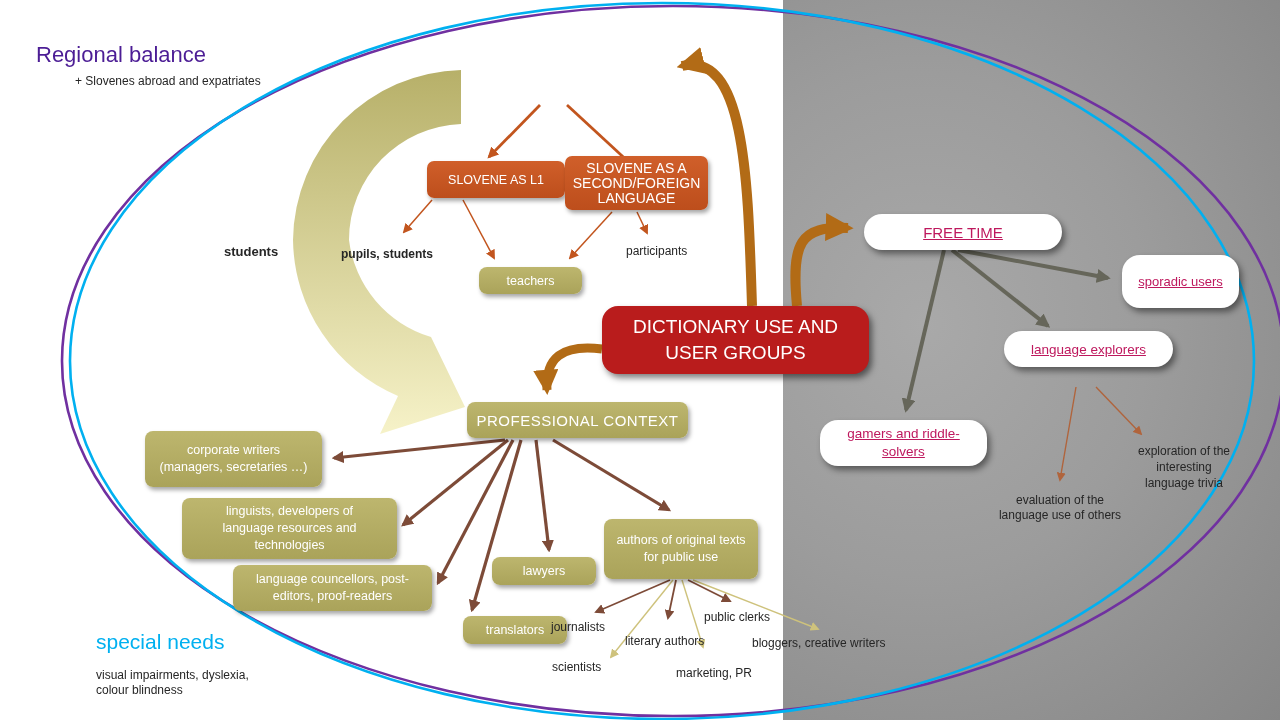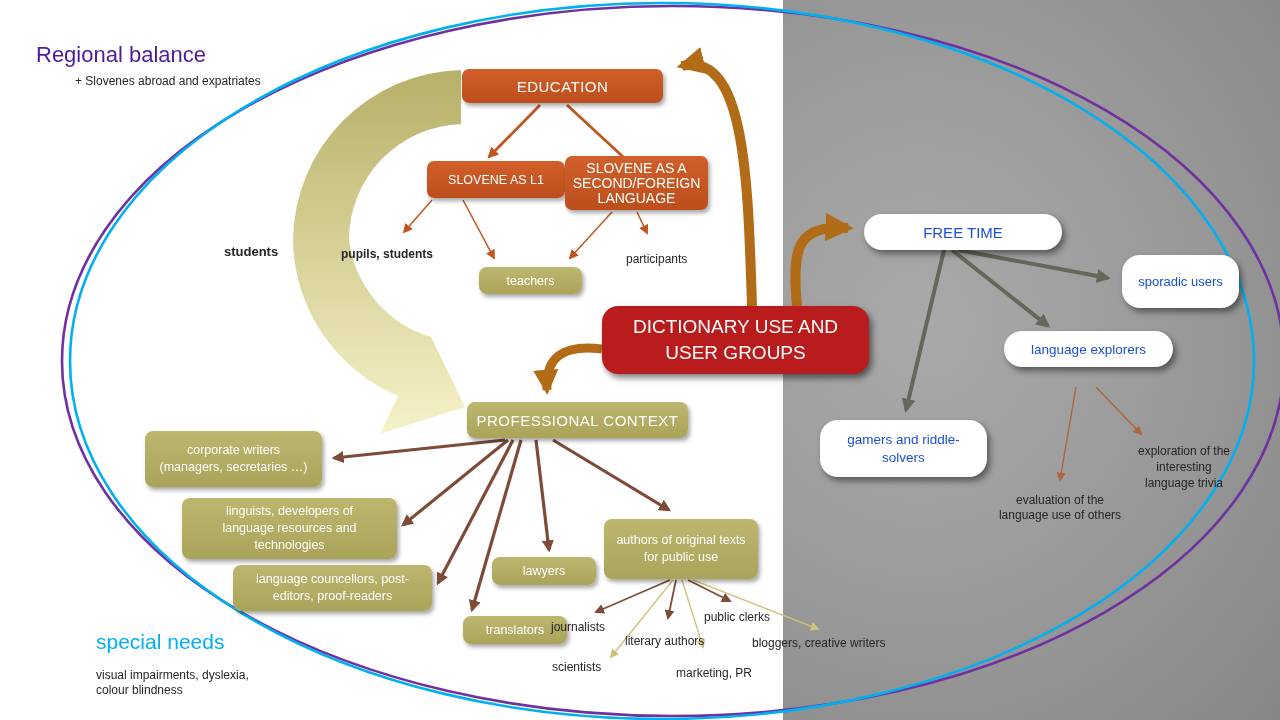--- a/index.html
+++ b/index.html
@@ -11,22 +11,22 @@
     position:absolute;left:783px;top:0;width:497px;height:720px;
     background:radial-gradient(ellipse at 28% 45%, #a9a9a9 0%, #9c9c9c 45%, #868686 100%);
   }
   #arrow-layer{position:absolute;left:0;top:0;z-index:1;}
   .node{position:absolute;z-index:2;display:flex;align-items:center;justify-content:center;
         text-align:center;box-sizing:border-box;}
   .orange{background:linear-gradient(#d05f2a,#bd4e1c);color:#fff;border-radius:7px;
           box-shadow:2px 3px 4px rgba(0,0,0,.35);}
   .olive{background:linear-gradient(#bdb66e,#aaa35a);color:#fff;border-radius:8px;
          box-shadow:2px 3px 4px rgba(0,0,0,.35);}
-  .white{background:#ffffff;color:#1d4ed8;border-radius:18px;
-         box-shadow:3px 4px 6px rgba(0,0,0,.45);}
+  .white{background:#ffffff;color:#be185d;border-radius:18px;
+         box-shadow:3px 4px 6px rgba(0,0,0,.45);text-decoration:underline;}
   .black{background:#b91c1c;color:#fff;border-radius:16px;
          box-shadow:3px 4px 6px rgba(0,0,0,.5);}
   .lbl{position:absolute;z-index:2;color:#262626;font-size:12px;line-height:15px;}
   .big-purple{position:absolute;z-index:2;color:#4c1d95;font-size:22px;}
   .big-cyan{position:absolute;z-index:2;color:#00B0F0;font-size:21px;}
   .bold{font-weight:bold;font-size:13px;}
   .ctr{text-align:center;}
 </style>
 </head>
 <body>
@@ -104,34 +104,33 @@
     <line x1="673" y1="580" x2="611" y2="657" stroke="#CEC27C" stroke-width="1.4" marker-end="url(#mKhaki)"></line>
     <line x1="682" y1="580" x2="703" y2="647" stroke="#CEC27C" stroke-width="1.4" marker-end="url(#mKhaki)"></line>
     <line x1="693" y1="580" x2="818" y2="629" stroke="#CEC27C" stroke-width="1.4" marker-end="url(#mKhaki)"></line>
   </svg>
 
   <div class="big-purple" style="left:36px;top:42px;">Regional balance</div>
   <div class="lbl" style="left:75px;top:74px;">+ Slovenes abroad and expatriates</div>
   <div class="big-cyan" style="left:96px;top:630px;">special needs</div>
   <div class="lbl" style="left:96px;top:668px;width:170px;">visual impairments, dyslexia, colour blindness</div>
 
-  <div class="node orange" style="left:462px;top:69px;width:201px;height:34px;font-size:15px;letter-spacing:.5px;">EDUCATION</div>
   <div class="node orange" style="left:381px;top:161px;width:138px;height:37px;font-size:12.5px;margin-left:46px;">SLOVENE AS L1</div>
   <div class="node orange" style="left:565px;top:156px;width:143px;height:54px;font-size:14px;line-height:15px;padding:3px 8px;">SLOVENE AS A SECOND/FOREIGN LANGUAGE</div>
   <div class="lbl bold" style="left:224px;top:244px;">students</div>
   <div class="lbl" style="left:341px;top:247px;font-weight:bold;">pupils, students</div>
   <div class="node olive" style="left:479px;top:267px;width:103px;height:27px;font-size:12.5px;">teachers</div>
-  <div class="lbl" style="left:626px;top:252px;">participants</div>
+  <div class="lbl" style="left:626px;top:244px;">participants</div>
 
   <div class="node black" style="left:602px;top:306px;width:267px;height:68px;font-size:19px;line-height:26px;padding:0 18px;">DICTIONARY USE AND USER GROUPS</div>
 
   <div class="node white" style="left:864px;top:214px;width:198px;height:36px;font-size:15px;">FREE TIME</div>
   <div class="node white" style="left:1122px;top:255px;width:117px;height:53px;font-size:13px;">sporadic users</div>
   <div class="node white" style="left:1004px;top:331px;width:169px;height:36px;font-size:13.5px;">language explorers</div>
-  <div class="node white" style="left:820px;top:420px;width:167px;height:57px;font-size:13.5px;line-height:18px;padding:0 20px;">gamers and riddle-solvers</div>
+  <div class="node white" style="left:820px;top:420px;width:167px;height:46px;font-size:13.5px;line-height:18px;padding:0 20px;">gamers and riddle-solvers</div>
   <div class="lbl ctr" style="left:990px;top:493px;width:140px;">evaluation of the language use of others</div>
   <div class="lbl ctr" style="left:1133px;top:443px;width:102px;line-height:16px;">exploration of the interesting language trivia</div>
 
   <div class="node olive" style="left:467px;top:402px;width:221px;height:36px;font-size:15px;letter-spacing:.5px;">PROFESSIONAL CONTEXT</div>
   <div class="node olive" style="left:145px;top:431px;width:177px;height:56px;font-size:12.5px;line-height:17px;padding:4px 10px;">corporate writers (managers, secretaries …)</div>
   <div class="node olive" style="left:182px;top:498px;width:215px;height:61px;font-size:12.5px;line-height:17px;padding:4px 26px;">linguists, developers of language resources and technologies</div>
   <div class="node olive" style="left:233px;top:565px;width:199px;height:46px;font-size:12.5px;line-height:17px;padding:4px 12px;">language councellors, post-editors, proof-readers</div>
   <div class="node olive" style="left:418px;top:616px;width:104px;height:28px;font-size:12.5px;margin-left:45px;">translators</div>
   <div class="node olive" style="left:492px;top:557px;width:104px;height:28px;font-size:12.5px;">lawyers</div>
   <div class="node olive" style="left:604px;top:519px;width:154px;height:60px;font-size:12.5px;line-height:17px;padding:4px 10px;">authors of original texts for public use</div>

